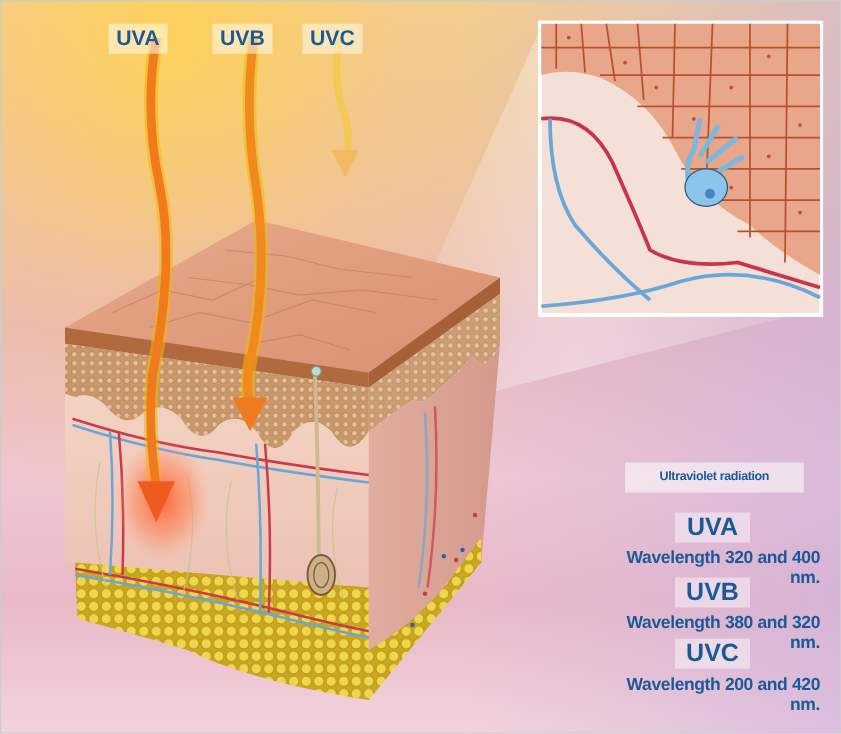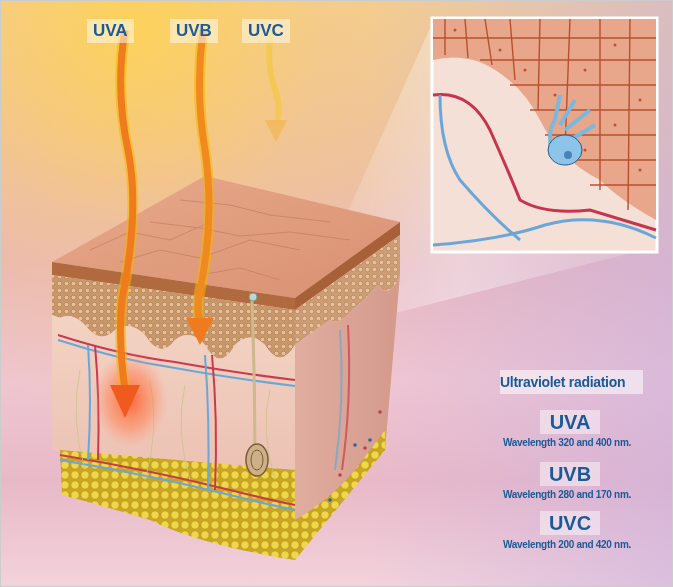--- a/index.html
+++ b/index.html
@@ -6,23 +6,23 @@
   body{width:673px;height:587px;overflow:hidden;position:relative;font-family:"Liberation Sans",sans-serif;}
   .bg{position:absolute;inset:0;
     background:
       radial-gradient(ellipse at 20% 5%, rgba(255,210,80,0.85) 0%, rgba(250,200,120,0.4) 25%, rgba(0,0,0,0) 50%),
       linear-gradient(180deg,#f1cf96 0%,#ecc3a5 22%,#e7b8bf 45%,#efc6d2 65%,#e9b9c8 82%,#f2d3dc 100%);}
   .bg::after{content:"";position:absolute;inset:0;
     background:linear-gradient(90deg,rgba(200,170,220,0) 55%,rgba(200,175,225,0.55) 100%);}
   svg{position:absolute;left:0;top:0;}
   .label-box{position:absolute;background:rgba(255,250,235,0.55);color:#1c5a96;font-weight:bold;text-align:center;}
   .top-label{font-size:17px;height:24px;line-height:24px;padding:0 6px;}
-  .legend-title{position:absolute;left:500px;top:370px;width:143px;height:24px;line-height:24px;background:rgba(255,255,255,0.55);color:#1c5a96;font-weight:bold;font-size:14px;text-align:left;letter-spacing:-0.3px;}
+  .legend-title{position:absolute;left:500px;top:370px;width:143px;height:24px;line-height:24px;background:rgba(255,255,255,0.55);color:#1c5a96;font-weight:bold;font-size:10px;text-align:center;letter-spacing:-0.3px;}
   .legend-type{position:absolute;width:60px;height:24px;line-height:24px;background:rgba(255,255,255,0.45);color:#1c5a96;font-weight:bold;font-size:20px;text-align:center;}
-  .legend-desc{position:absolute;left:503px;width:168px;color:#1c5a96;font-weight:bold;font-size:10px;text-align:left;letter-spacing:-0.3px;}
+  .legend-desc{position:absolute;left:488px;width:168px;color:#1c5a96;font-weight:bold;font-size:14px;text-align:right;letter-spacing:-0.3px;}
   .frame{position:absolute;left:0;top:0;width:671px;height:585px;border:1px solid #cccccc;pointer-events:none;}
 </style>
 </head>
 <body>
 
 <div class="bg"></div>
 
 <svg width="673" height="587" viewBox="0 0 673 587">
   <defs>
     <linearGradient id="topFace" x1="0" y1="0" x2="1" y2="1">
@@ -174,18 +174,18 @@
 <div class="label-box top-label" style="left:87px;top:19px;">UVA</div>
 <div class="label-box top-label" style="left:170px;top:19px;">UVB</div>
 <div class="label-box top-label" style="left:242px;top:19px;">UVC</div>
 
 <div class="legend-title">Ultraviolet radiation</div>
 
 <div class="legend-type" style="left:540px;top:410px;">UVA</div>
 <div class="legend-desc" style="top:437px;">Wavelength 320 and 400 nm.</div>
 
 <div class="legend-type" style="left:540px;top:462px;">UVB</div>
-<div class="legend-desc" style="top:489px;">Wavelength 280 and 170 nm.</div>
+<div class="legend-desc" style="top:489px;">Wavelength 380 and 320 nm.</div>
 
 <div class="legend-type" style="left:540px;top:511px;">UVC</div>
 <div class="legend-desc" style="top:539px;">Wavelength 200 and 420 nm.</div>
 
 <div class="frame"></div>
 
 </body></html>

